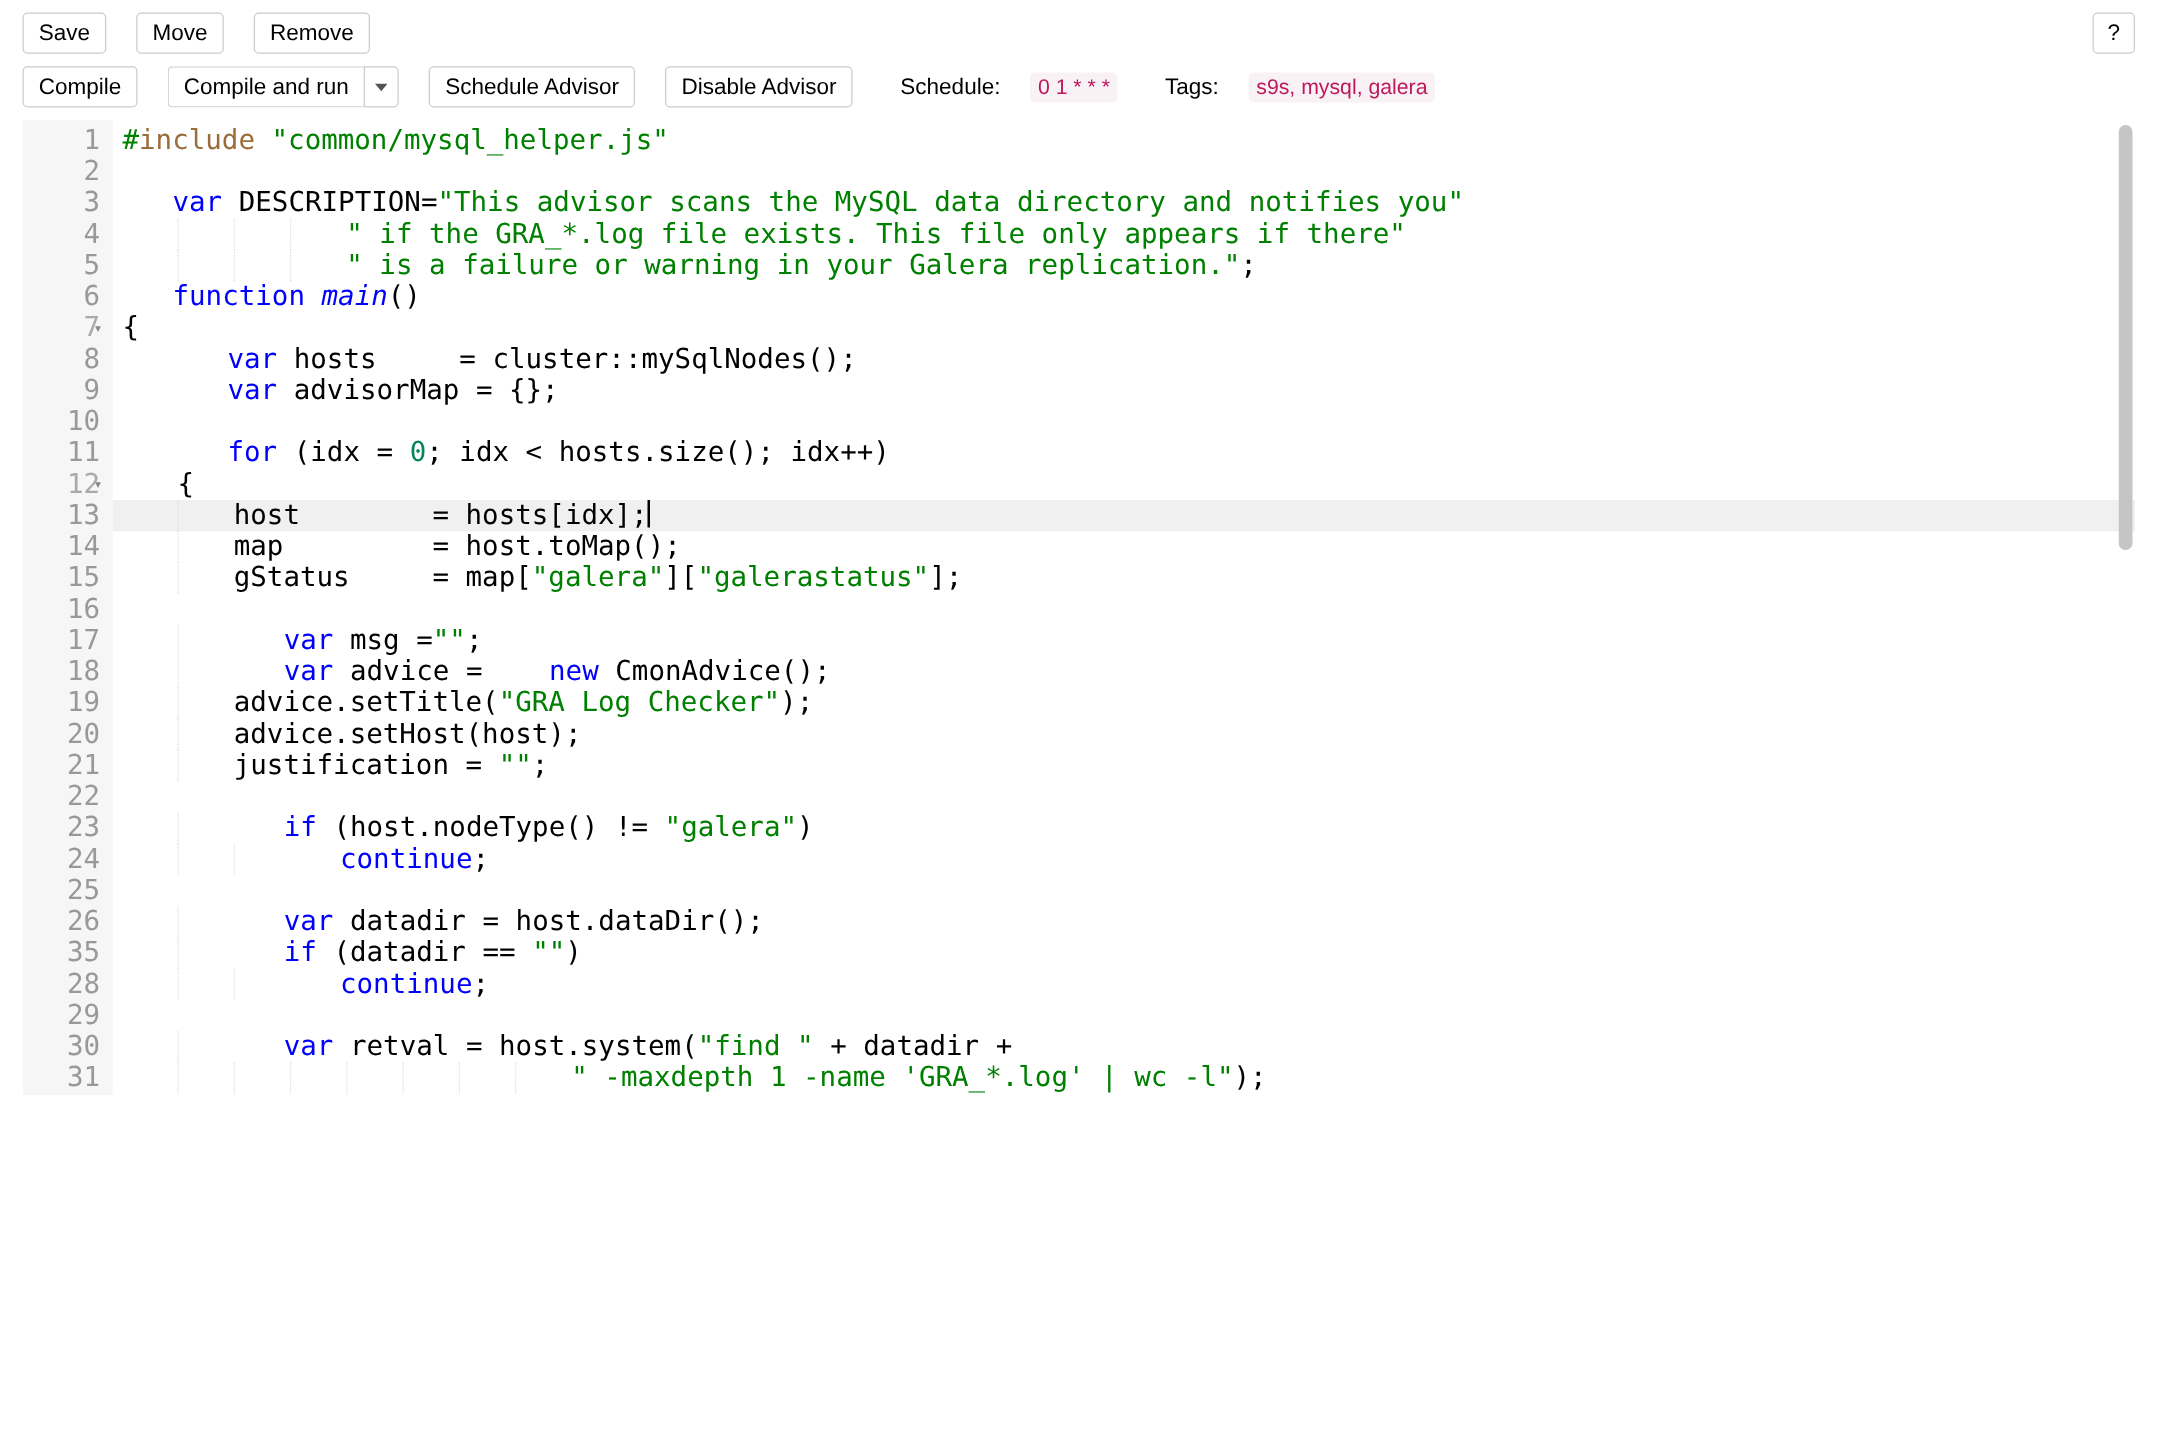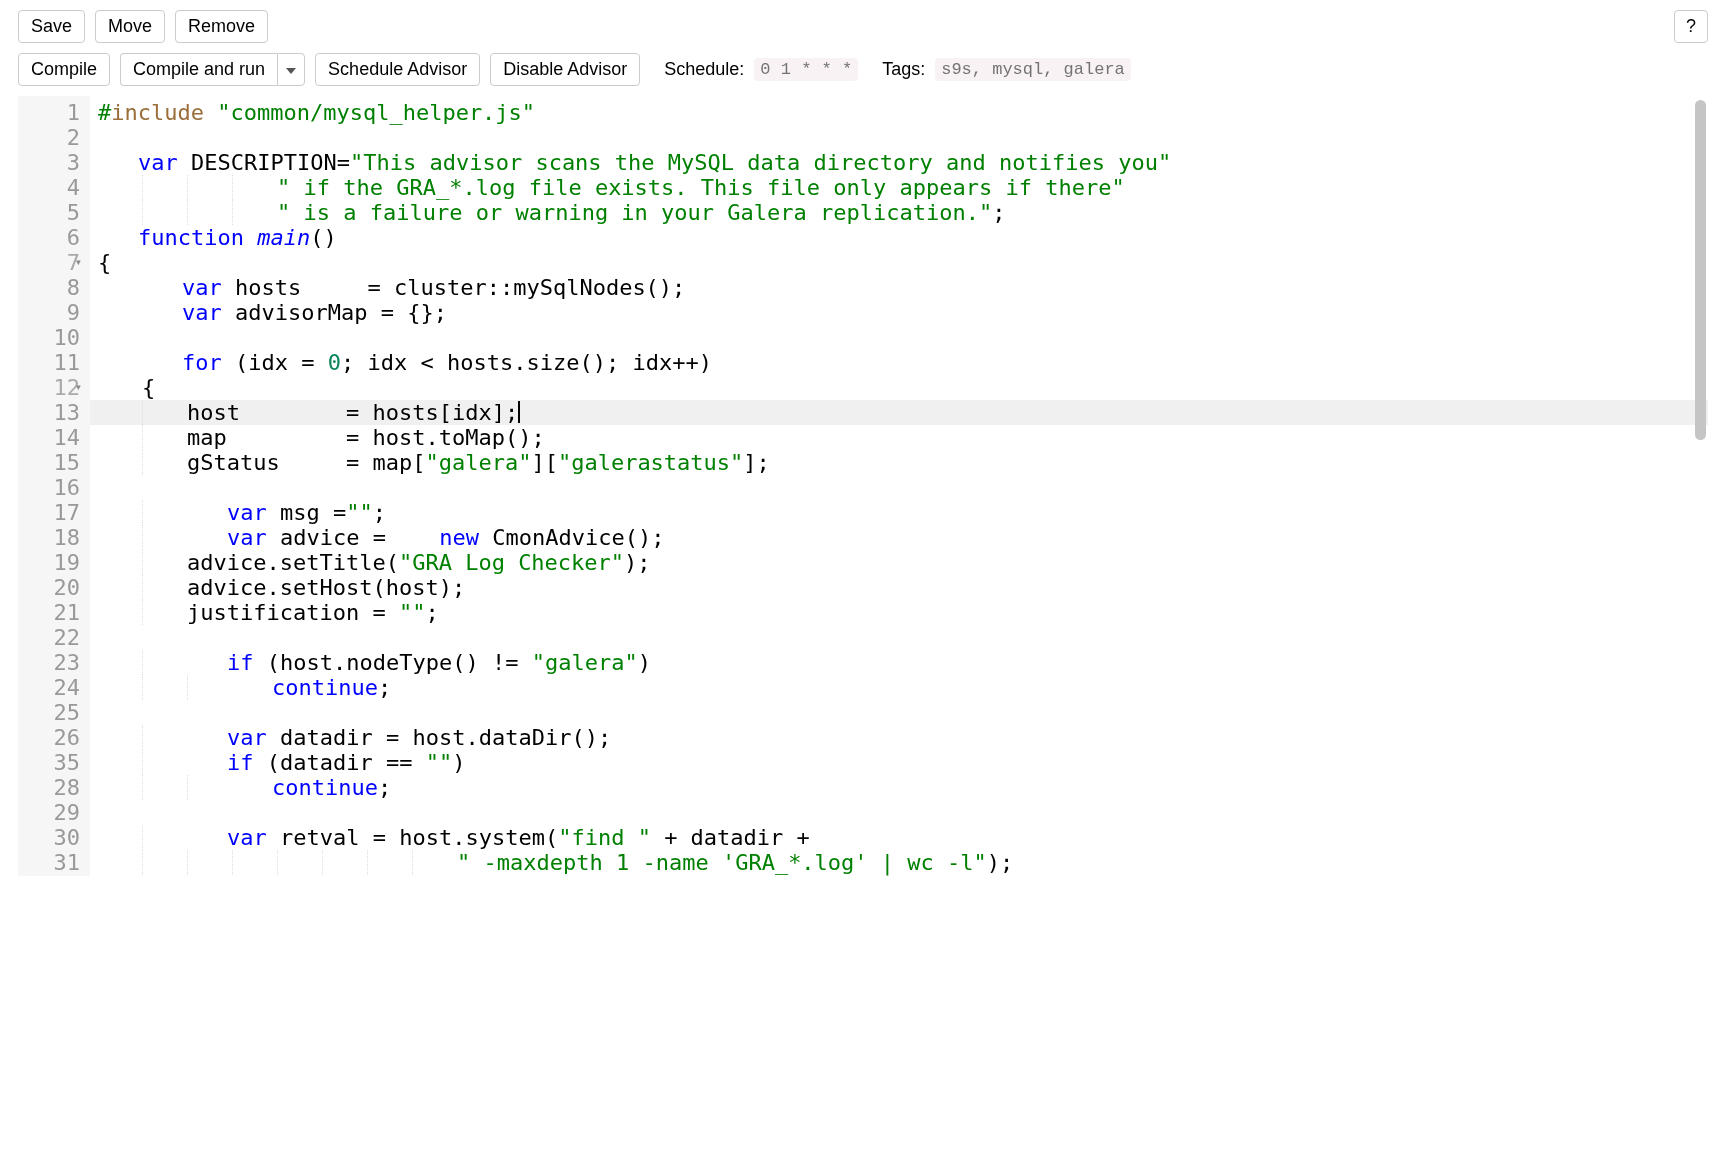--- a/index.html
+++ b/index.html
@@ -1,25 +1,25 @@
 <!DOCTYPE html>
 <html><head>
 <meta charset="utf-8">
 <style>
   html,body{margin:0;padding:0;font-family:Arial,Helvetica,sans-serif;font-size:19px;background:#fff;color:#000;}
   body{padding:10px 18px;width:1726px;box-sizing:border-box;}
-  .row{display:flex;align-items:center;gap:10px;margin-bottom:10px;}
+  .row{display:flex;align-items:center;gap:24px;margin-bottom:10px;}
   .btn{background:#fff;border:1px solid #ccc;border-radius:4px;padding:5px 12px;font-size:18px;cursor:pointer;}
   .split-btn{display:flex;}
   .split-btn .btn{border-radius:4px 0 0 4px;border-right:none;}
   .split-btn .caret{border:1px solid #ccc;border-radius:0 4px 4px 0;background:#fff;width:26px;display:flex;align-items:center;justify-content:center;cursor:pointer;}
   .caret svg{width:10px;height:10px;fill:#555;}
   .help-btn{margin-left:auto;width:34px;text-align:center;padding:5px 0;}
   .meta-label{margin-left:14px;font-size:18px;}
-  .code-chip{font-family:Liberation Mono, monospace;color:#737373;background:#f9f2f4;border-radius:4px;padding:2px 6px;font-size:17px;}
+  .code-chip{font-family:Liberation Sans, sans-serif;color:#be185d;background:#f9f2f4;border-radius:4px;padding:2px 6px;font-size:17px;}
   
   .editor-wrap{border:0px solid #ddd;position:relative;height:780px;overflow:hidden;}
   .editor{display:flex;font-family:Menlo,Consolas,monospace;font-size:22px;line-height:25px;height:100%;overflow:auto;}
   .gutter{background:#f6f6f6;color:#999;text-align:right;padding:4px 10px 4px 4px;user-select:none;flex-shrink:0;width:58px;}
   .gutter div{height:25px;}
   .code{padding:4px 0 4px 8px;white-space:pre;flex-grow:1;position:relative;}
   .active-line-bg{position:absolute;left:0;right:0;height:25px;background:#f0f0f0;z-index:0;}
   .code .line{position:relative;z-index:1;height:25px;}
   .fold{color:#aaa;position:relative;}
   .fold::after{content:"▾";position:absolute;right:-2px;font-size:12px;color:#888;}

